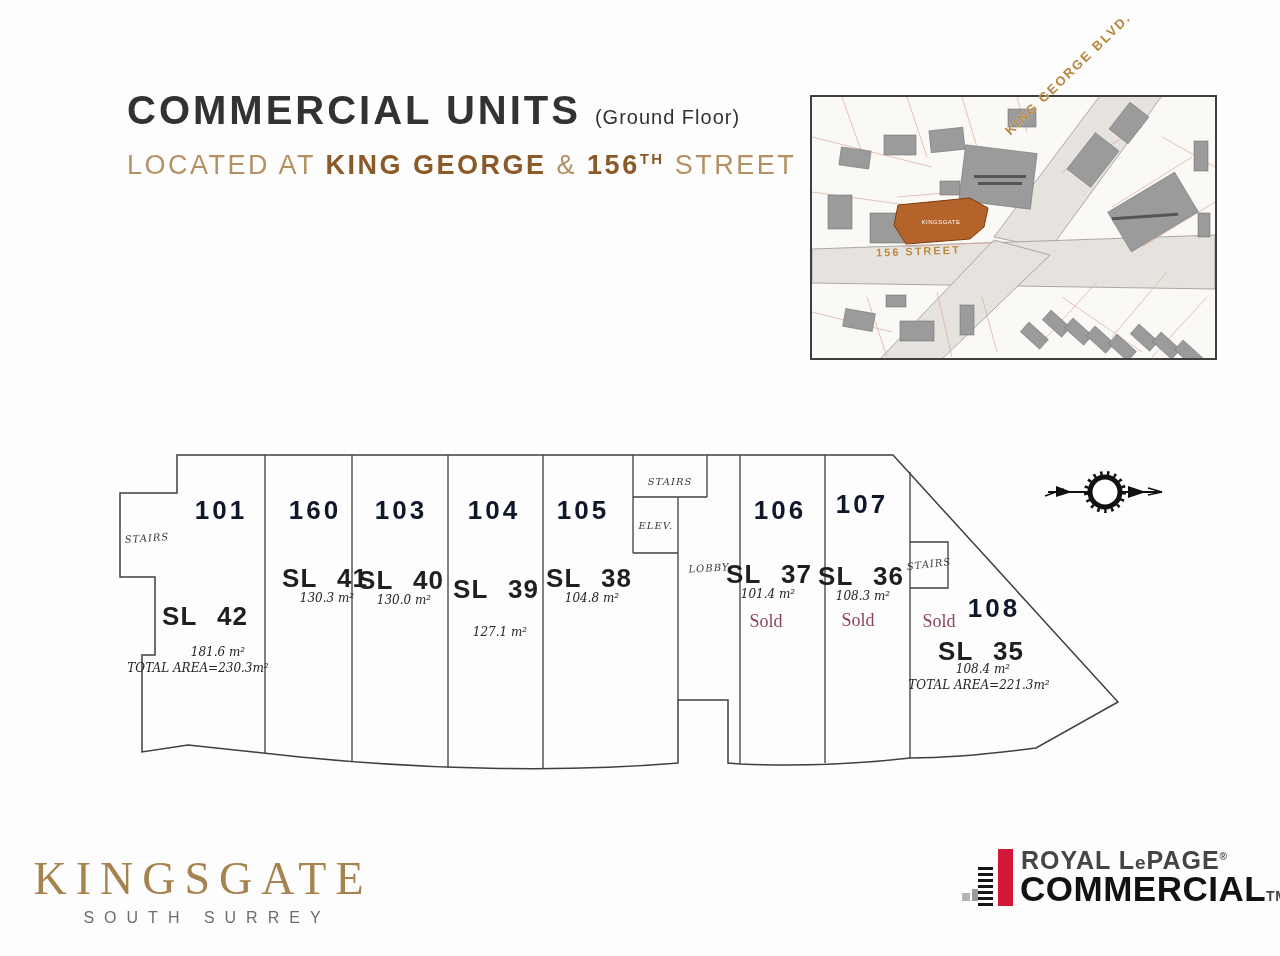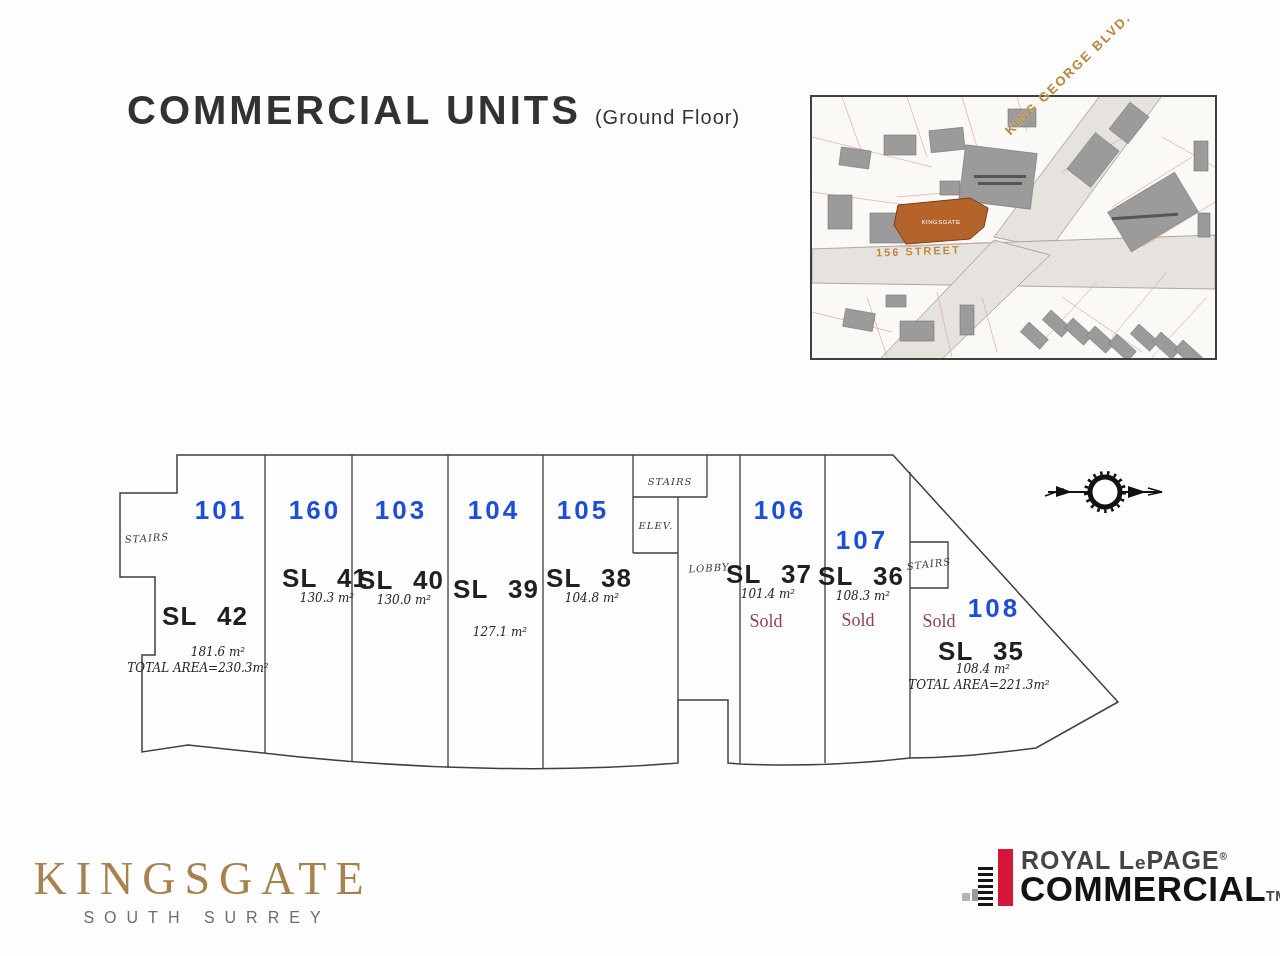--- a/index.html
+++ b/index.html
@@ -13,21 +13,21 @@
   .loc-line{font-size:27px;letter-spacing:2.5px;color:#b39162;font-weight:500;}
   .loc-bold{color:#8a5a28;font-weight:700;}
   .loc-sup{font-size:15px;vertical-align:super;font-weight:700;}
 
   
   #map{position:absolute;left:810px;top:95px;width:407px;height:265px;background:#fbf9f6;border:2px solid #3f3f3f;box-sizing:border-box;}
   .road-lbl{position:absolute;color:#b8863c;font-weight:700;white-space:nowrap;text-shadow:0 0 1px #fff;}
   .site-lbl{position:absolute;color:#ffffff;font-size:6px;letter-spacing:.5px;white-space:nowrap;transform:translate(-50%,-50%);}
 
   
-  .unit-num{font-size:26px;font-weight:700;letter-spacing:3px;color:#1d4ed8;}
+  .unit-num{font-size:26px;font-weight:700;letter-spacing:3px;color:#0f172a;}
   .sl{font-size:26px;font-weight:700;letter-spacing:1px;word-spacing:12px;color:#1f1f1f;}
   .area,.total{font-size:12px;font-style:italic;font-family:"DejaVu Serif",serif;color:#242424;}
   .sold{font-size:18px;font-family:"Liberation Serif",serif;color:#8c4258;}
   .room{font-size:10px;font-style:italic;font-family:"DejaVu Serif",serif;color:#3a3a3a;letter-spacing:1px;}
 
   
   .brand{font-family:"Liberation Serif",serif;font-size:46px;letter-spacing:9px;color:#a6824e;font-weight:400;}
   .brand-sub{font-size:16px;letter-spacing:10px;color:#6d6d6d;}
   #banner{position:absolute;left:360px;top:847px;width:545px;height:62px;background:#b06a31;display:flex;align-items:center;justify-content:center;}
   #banner span{font-size:25px;letter-spacing:7px;color:#f4d8b4;font-weight:500;}
@@ -40,20 +40,23 @@
   .rlp-line2{position:absolute;left:1020px;top:869px;font-size:35px;letter-spacing:.5px;color:#121212;font-weight:800;white-space:nowrap;}
   .rlp-tm{font-size:14px;vertical-align:baseline;color:#454545;font-weight:600;}
 </style>
 </head>
 <body>
 
 <div id="canvas">
 
   <div class="abs" style="left:127px;top:88px;">
     <span class="main-title">COMMERCIAL UNITS</span><span class="main-sub">(Ground Floor)</span>
+  </div>
+  <div class="abs loc-line" style="left:127px;top:150px;">
+    <span>LOCATED AT </span><span class="loc-bold">KING GEORGE</span><span> &amp; </span><span class="loc-bold">156</span><span class="loc-bold loc-sup">TH</span><span> STREET</span>
   </div>
 
   <div id="map">
     <svg width="403" height="261" viewBox="0 0 403 261">
 
       <g fill="#e6e3df" stroke="#9a9690" stroke-width="0.8">
         <polygon points="290,-4 352,-4 238,152 182,140"></polygon>
         <polygon points="0,152 403,138 403,192 0,186"></polygon>
         <polygon points="182,143 238,158 128,264 66,264"></polygon>
       </g>
@@ -164,21 +167,21 @@
 
   <div class="lbl unit-num" style="left:583px;top:510px;">105</div>
   <div class="lbl sl" style="left:589px;top:578px;">SL 38</div>
   <div class="lbl area" style="left:592px;top:598px;">104.8 m²</div>
 
   <div class="lbl unit-num" style="left:780px;top:510px;">106</div>
   <div class="lbl sl" style="left:769px;top:574px;">SL 37</div>
   <div class="lbl area" style="left:768px;top:594px;">101.4 m²</div>
   <div class="lbl sold" style="left:766px;top:621px;">Sold</div>
 
-  <div class="lbl unit-num" style="left:862px;top:540px;">107</div>
+  <div class="lbl unit-num" style="left:862px;top:504px;">107</div>
   <div class="lbl sl" style="left:861px;top:576px;">SL 36</div>
   <div class="lbl area" style="left:863px;top:596px;">108.3 m²</div>
   <div class="lbl sold" style="left:858px;top:620px;">Sold</div>
 
   <div class="lbl unit-num" style="left:994px;top:608px;">108</div>
   <div class="lbl sold" style="left:939px;top:621px;">Sold</div>
   <div class="lbl sl" style="left:981px;top:651px;">SL 35</div>
   <div class="lbl area" style="left:983px;top:669px;">108.4 m²</div>
   <div class="lbl total" style="left:979px;top:685px;">TOTAL AREA=221.3m²</div>
 

